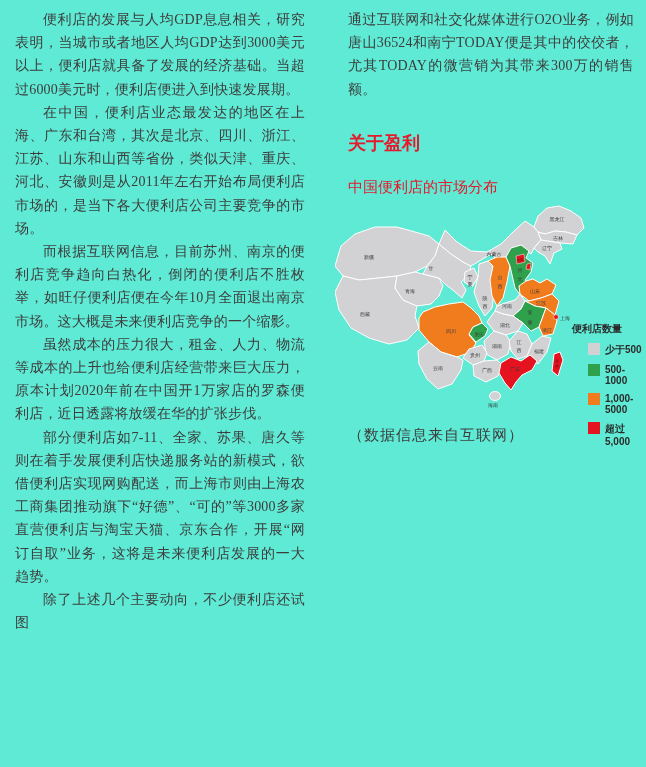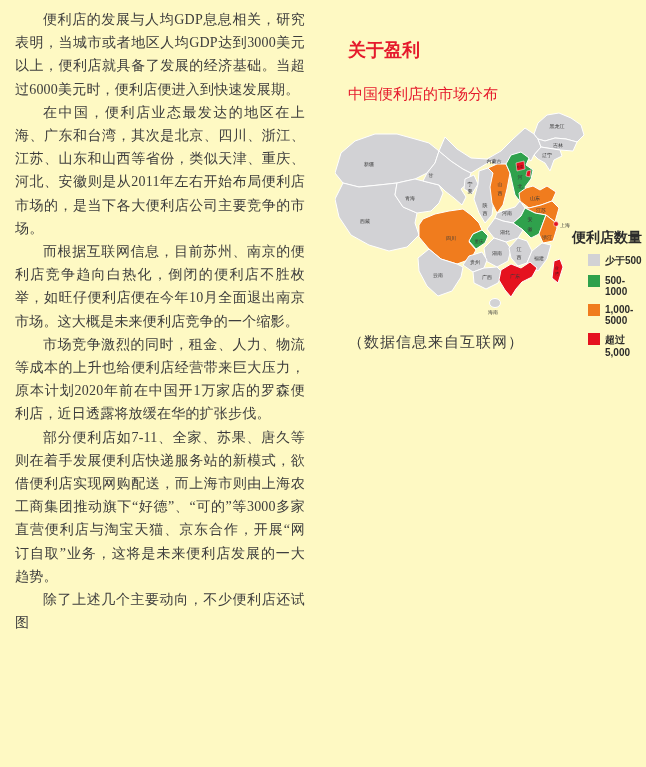--- a/index.html
+++ b/index.html
@@ -1,16 +1,16 @@
 <!DOCTYPE html>
 <html><head>
 <meta charset="utf-8">
 <style>
   html,body{margin:0;padding:0;background:#ffffff;}
-  .page{position:relative;width:646px;height:767px;background:#fef9c3;overflow:hidden;
+  .page{position:relative;width:646px;height:767px;background:#5eead4;overflow:hidden;
         font-family:"Liberation Serif","DejaVu Serif",serif;color:#3d3d3d;}
   .col{position:absolute;top:8px;}
   .col-left{left:15px;width:290px;}
   .col-right{left:348px;width:286px;}
   .para{margin:0;font-size:14px;line-height:23.2px;text-align:justify;
         text-indent:2em;letter-spacing:0.2px;}
   .para.no-indent{text-indent:0;}
   .sec-heading{margin:30px 0 7px 0;font-family:"Liberation Sans","DejaVu Sans",sans-serif;
         font-weight:bold;font-size:18px;line-height:24px;}
   .map-heading{margin:22px 0 0 0;font-family:"Liberation Sans","DejaVu Sans",sans-serif;
@@ -18,40 +18,41 @@
   .map-wrap{position:relative;margin-left:-13px;margin-top:8px;width:310px;height:212px;}
   .map-svg{display:block;}
   .prov{stroke:#ffffff;stroke-width:1;stroke-linejoin:round;}
   .mini{stroke-width:0.5;}
   .map-label{font-family:"Liberation Sans","DejaVu Sans",sans-serif;font-size:5px;fill:#3a3a3a;}
   .lbl-xs{font-size:3.2px;fill:#28170f;}
   .lbl-tw{font-size:3.8px;fill:#401318;}
   .lbl-cq{font-size:4.4px;}
   .legend{position:absolute;left:237px;top:118px;width:72px;
         font-family:"Liberation Sans","DejaVu Sans",sans-serif;color:#2b2b2b;}
-  .legend-title{font-size:14px;font-weight:bold;margin-bottom:7px;}
+  .legend-title{font-size:10px;font-weight:bold;margin-bottom:7px;}
   .legend-item{display:flex;align-items:flex-start;margin-bottom:7px;font-size:10px;font-weight:bold;padding-left:16px;}
   .legend-swatch{width:12px;height:12px;margin-right:5px;flex:0 0 auto;}
   .map-caption{margin-top:10px;text-align:left;font-size:15px;letter-spacing:1px;}
 </style>
 </head>
 <body>
 
 <div class="page">
 
   <div class="col col-left">
     <p class="para">便利店的发展与人均GDP息息相关，研究表明，当城市或者地区人均GDP达到3000美元以上，便利店就具备了发展的经济基础。当超过6000美元时，便利店便进入到快速发展期。</p>
     <p class="para">在中国，便利店业态最发达的地区在上海、广东和台湾，其次是北京、四川、浙江、江苏、山东和山西等省份，类似天津、重庆、河北、安徽则是从2011年左右开始布局便利店市场的，是当下各大便利店公司主要竞争的市场。</p>
     <p class="para">而根据互联网信息，目前苏州、南京的便利店竞争趋向白热化，倒闭的便利店不胜枚举，如旺仔便利店便在今年10月全面退出南京市场。这大概是未来便利店竞争的一个缩影。</p>
-    <p class="para">市场竞争激烈的同时，租金、人力、物流等成本的上升也给便利店经营带来巨大压力，原本计划2020年前在中国开1万家店的罗森便利店，近日透露将放缓在华的扩张步伐。</p>
+    <p class="para">虽然成本的压力很大，租金、人力、物流等成本的上升也给便利店经营带来巨大压力，原本计划2020年前在中国开1万家店的罗森便利店，近日透露将放缓在华的扩张步伐。</p>
     <p class="para">部分便利店如7-11、全家、苏果、唐久等则在着手发展便利店快递服务站的新模式，欲借便利店实现网购配送，而上海市则由上海农工商集团推动旗下“好德”、“可的”等3000多家直营便利店与淘宝天猫、京东合作，开展“网订自取”业务，这将是未来便利店发展的一大趋势。</p>
     <p class="para">除了上述几个主要动向，不少便利店还试图</p>
   </div>
 
   <div class="col col-right">
+    <p class="para no-indent">通过互联网和社交化媒体进行O2O业务，例如唐山36524和南宁TODAY便是其中的佼佼者，尤其TODAY的微营销为其带来300万的销售额。</p>
 
     <h2 class="sec-heading" style="color:#e51a2c">关于盈利</h2>
 
 
     <h3 class="map-heading" style="color:#e51a2c">中国便利店的市场分布</h3>
 
     <div class="map-wrap">
       <svg class="map-svg" width="310" height="212" viewBox="0 0 310 212">
         <g>
           <polygon class="prov" points="0,62 6,42 20,30 40,23 62,23 80,28 94,32 104,40 100,52 92,62 80,68 62,72 44,74 24,76 8,72" fill="#d2d2d5"></polygon>

